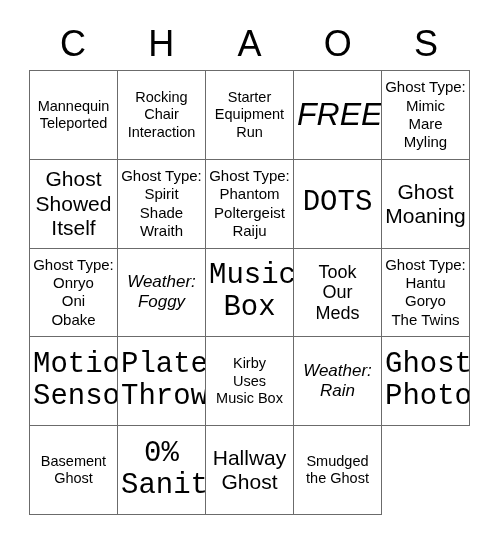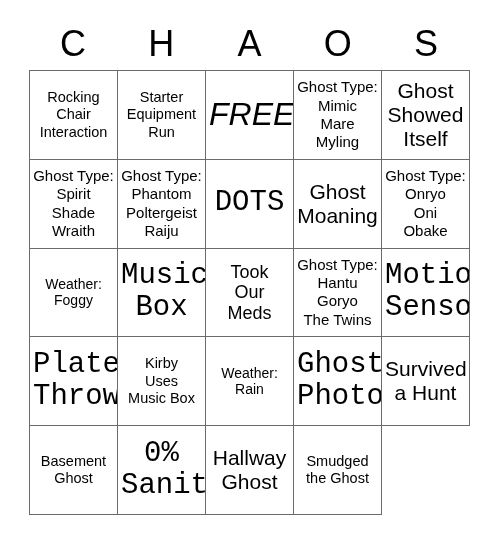--- a/index.html
+++ b/index.html
@@ -70,41 +70,45 @@
   .cell-text {
     display: block;
     width: 100%;
     line-height: 1.13;
     white-space: pre-line;
     color: #000000;
   }
   
   .fs-xs .cell-text { font-size: 15px; line-height: 1.22; }
   .fs-sm .cell-text { font-size: 14.5px; line-height: 1.2; }
-  .fs-md .cell-text { font-size: 14px; line-height: 1.18; }
+  .fs-md .cell-text { font-size: 17px; line-height: 1.18; font-style: italic; }
   .fs-lg .cell-text { font-size: 21px; line-height: 1.15; }
   .fs-xl .cell-text { font-size: 18px; line-height: 1.14; }
   .fs-xxl .cell-text { font-size: 29px; line-height: 1.12; font-family: Liberation Mono, monospace; }
   .fs-free .cell-text { font-size: 32px; line-height: 1.1; font-style: italic; }
 </style>
 </head>
 <body>
 
 <div class="card">
 
   <div class="header-row">
     <div class="header-letter">C</div>
     <div class="header-letter">H</div>
     <div class="header-letter">A</div>
     <div class="header-letter">O</div>
     <div class="header-letter">S</div>
   </div>
 
   <div class="grid" id="bingo-grid">
       <div class="cell fs-sm">
+        <span class="cell-text">Mannequin
+Teleported</span>
+      </div>
+      <div class="cell fs-sm">
         <span class="cell-text">Rocking
 Chair
 Interaction</span>
       </div>
       <div class="cell fs-sm">
         <span class="cell-text">Starter
 Equipment
 Run</span>
       </div>
       <div class="cell fs-free">
@@ -179,24 +183,20 @@
 Music Box</span>
       </div>
       <div class="cell fs-md">
         <span class="cell-text">Weather:
 Rain</span>
       </div>
       <div class="cell fs-xxl">
         <span class="cell-text">Ghost
 Photo</span>
       </div>
-      <div class="cell fs-lg">
-        <span class="cell-text">Survived
-a Hunt</span>
-      </div>
       <div class="cell fs-sm">
         <span class="cell-text">Basement
 Ghost</span>
       </div>
       <div class="cell fs-xxl">
         <span class="cell-text">0%
 Sanity</span>
       </div>
       <div class="cell fs-lg">
         <span class="cell-text">Hallway

